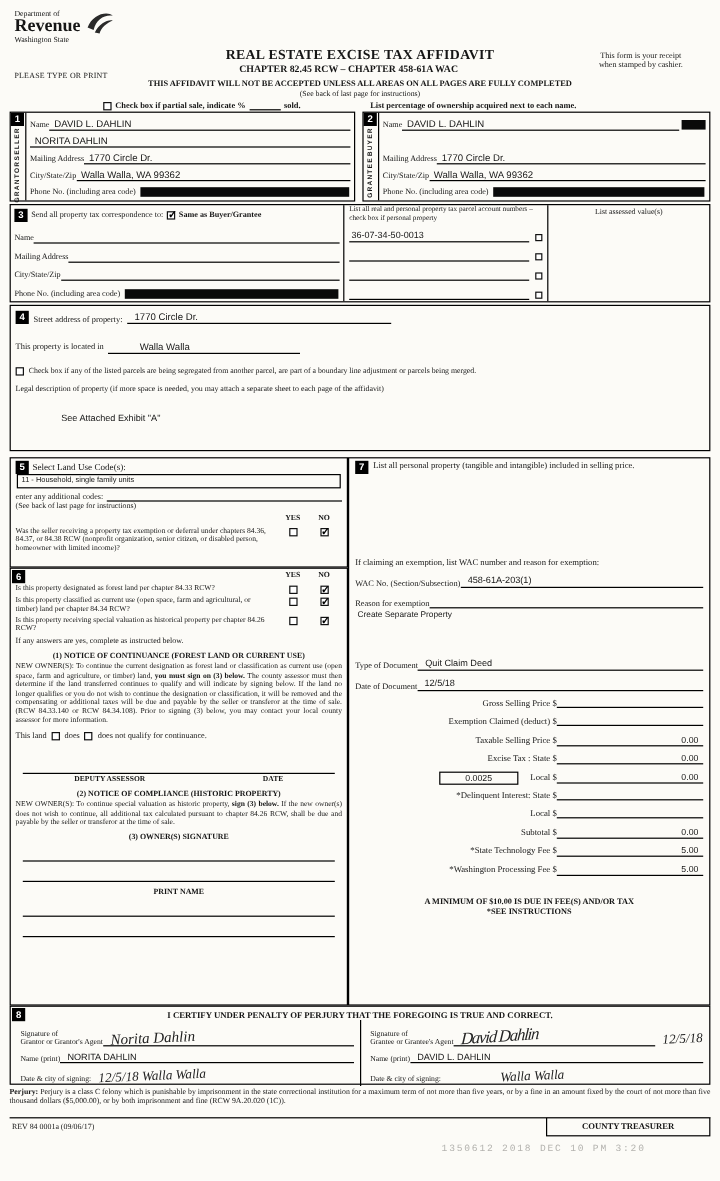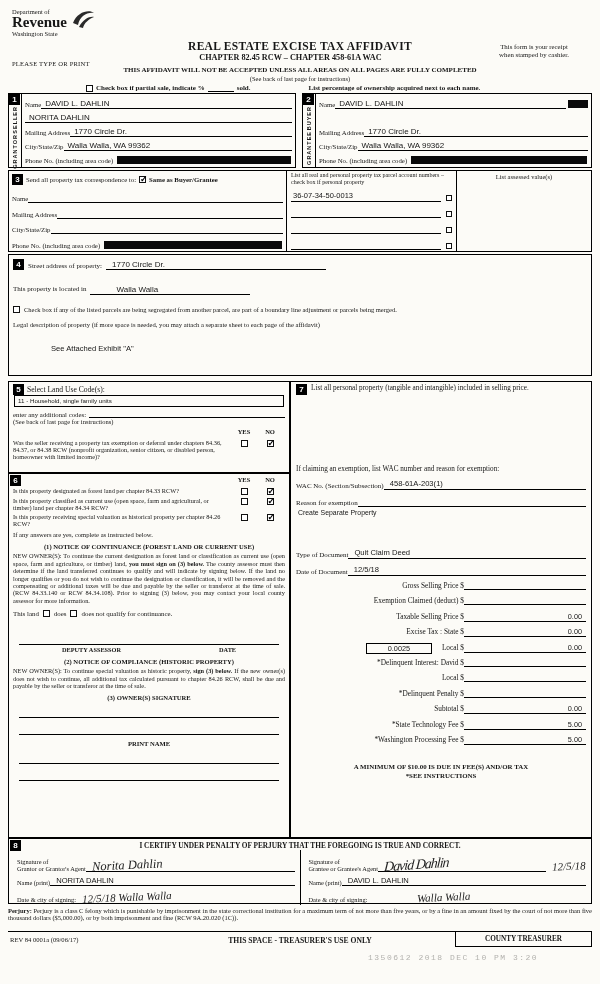--- a/index.html
+++ b/index.html
@@ -445,29 +445,25 @@
       <span class="mlbl">Excise Tax : State  $</span>
       <span class="mval sans">0.00</span>
     </div>
     <div class="mrow">
       <span class="sp"></span>
       <span class="ratebox sans">0.0025</span>
       <span class="mlbl2">Local  $</span>
       <span class="mval sans">0.00</span>
     </div>
     <div class="mrow">
-      <span class="mlbl">*Delinquent Interest: David  $</span>
+      <span class="mlbl">*Delinquent Interest: State  $</span>
       <span class="mval sans"></span>
     </div>
     <div class="mrow">
       <span class="mlbl">Local  $</span>
-      <span class="mval sans"></span>
-    </div>
-    <div class="mrow">
-      <span class="mlbl">*Delinquent Penalty  $</span>
       <span class="mval sans"></span>
     </div>
     <div class="mrow">
       <span class="mlbl">Subtotal  $</span>
       <span class="mval sans">0.00</span>
     </div>
     <div class="mrow">
       <span class="mlbl">*State Technology Fee  $</span>
       <span class="mval sans">5.00</span>
     </div>
@@ -518,17 +514,16 @@
           <span class="slbl">Date &amp; city of signing:</span>
           <span class="sfill" style="border-bottom:none;padding-left:50px"><span class="hand small">Walla Walla</span></span>
         </div>
       </div>
     </div>
   </div>
 
   <div class="abs perjury"><span class="b">Perjury:</span><span> Perjury is a class C felony which is punishable by imprisonment in the state correctional institution for a maximum term of not more than five years, or by a fine in an amount fixed by the court of not more than five thousand dollars ($5,000.00), or by both imprisonment and fine (RCW 9A.20.020 (1C)).</span></div>
   <div class="abs footrule"></div>
   <div class="abs rev">REV 84 0001a (09/06/17)</div>
-  <div class="abs treas">THIS SPACE - TREASURER'S USE ONLY</div>
   <div class="abs countybox">COUNTY TREASURER</div>
   <div class="abs stamp">1350612 2018 DEC 10 PM 3:20</div>
 
 </div>
 
 </body></html>

